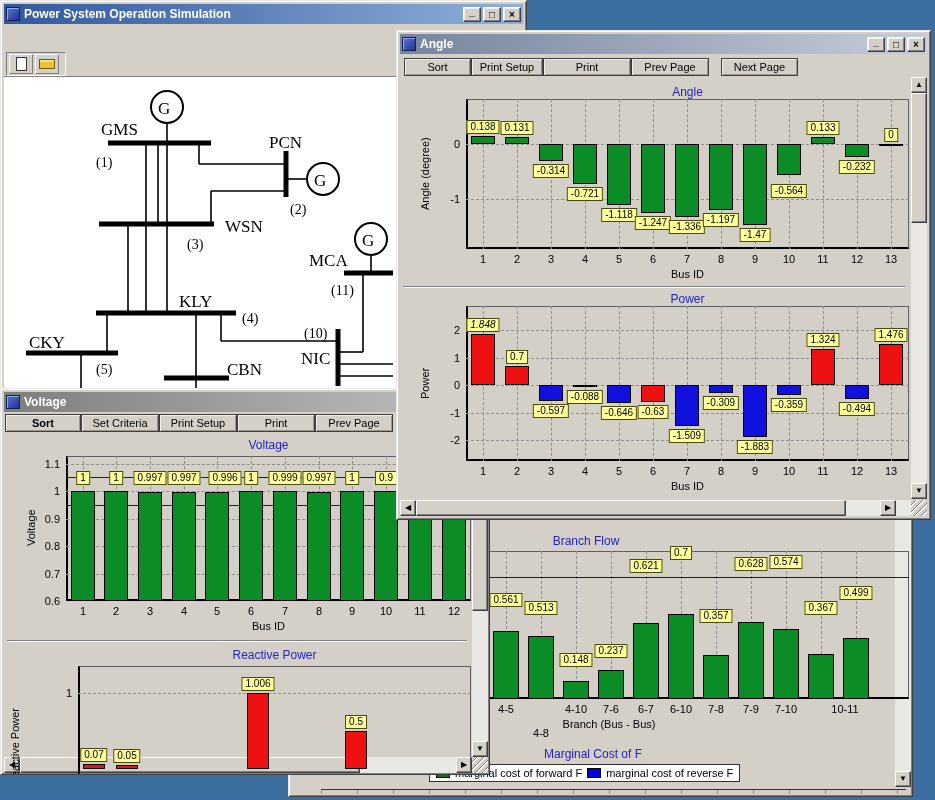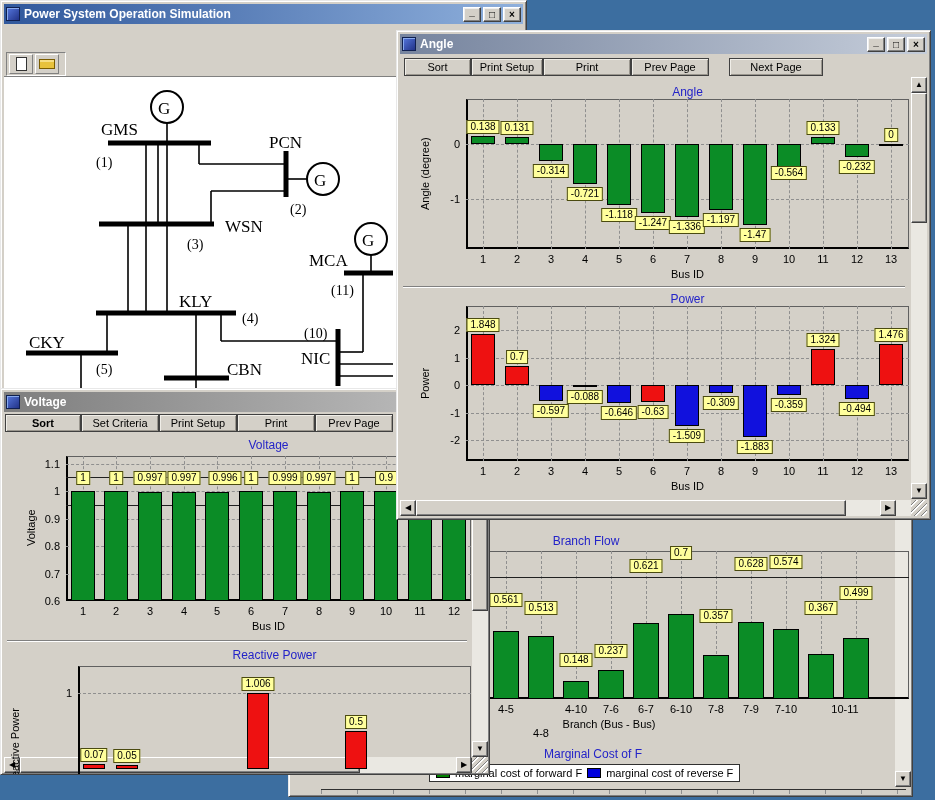--- a/index.html
+++ b/index.html
@@ -311,21 +311,21 @@
   <div class="sbH" style="left:3px;top:469px;width:511px;height:16px;">
     <div class="sbtn" style="left:0;top:0;">◀</div>
     <div class="sthumb" style="left:16px;top:0;width:430px;height:16px;"></div>
     <div class="sbtn" style="left:480px;top:0;">▶</div>
   </div>
   <div class="grip" style="left:514px;top:469px;"></div>
 <div class="tbtn" style="left: 7px; top: 27px; width: 67px;">Sort</div>
     <div class="tbtn" style="left: 74px; top: 27px; width: 72px;">Print Setup</div>
     <div class="tbtn" style="left: 146px; top: 27px; width: 88px;">Print</div>
     <div class="tbtn" style="left: 234px; top: 27px; width: 78px;">Prev Page</div>
-    <div class="tbtn" style="left: 332px; top: 27px; width: 94px;">Next Page</div>
+    <div class="tbtn" style="left: 324px; top: 27px; width: 77px;">Next Page</div>
     <div class="ctitle" style="left: 200.5px; top: 54px; width: 180px;">Angle</div>
     <div class="plot" style="left: 69px; top: 68px; width: 443px; height: 150px;"></div>
     <div class="vgrid" style="left: 86px; top: 68px; height: 150px;"></div>
     <div class="vgrid" style="left: 120px; top: 68px; height: 150px;"></div>
     <div class="vgrid" style="left: 154px; top: 68px; height: 150px;"></div>
     <div class="vgrid" style="left: 188px; top: 68px; height: 150px;"></div>
     <div class="vgrid" style="left: 222px; top: 68px; height: 150px;"></div>
     <div class="vgrid" style="left: 256px; top: 68px; height: 150px;"></div>
     <div class="vgrid" style="left: 290px; top: 68px; height: 150px;"></div>
     <div class="vgrid" style="left: 324px; top: 68px; height: 150px;"></div>
@@ -350,21 +350,21 @@
     <div class="vlabel" style="left: 222px; top: 177.49px;">-1.118</div>
     <div class="bar" style="left: 244px; top: 113px; width: 24px; height: 68.585px; background: rgb(11, 140, 38);"></div>
     <div class="vlabel" style="left: 256px; top: 184.585px;">-1.247</div>
     <div class="bar" style="left: 278px; top: 113px; width: 24px; height: 73.48px; background: rgb(11, 140, 38);"></div>
     <div class="vlabel" style="left: 290px; top: 189.48px;">-1.336</div>
     <div class="bar" style="left: 312px; top: 113px; width: 24px; height: 65.835px; background: rgb(11, 140, 38);"></div>
     <div class="vlabel" style="left: 324px; top: 181.835px;">-1.197</div>
     <div class="bar" style="left: 346px; top: 113px; width: 24px; height: 80.85px; background: rgb(11, 140, 38);"></div>
     <div class="vlabel" style="left: 358px; top: 196.85px;">-1.47</div>
     <div class="bar" style="left: 380px; top: 113px; width: 24px; height: 31.02px; background: rgb(11, 140, 38);"></div>
-    <div class="vlabel" style="left: 392px; top: 135px;">-0.564</div>
+    <div class="vlabel" style="left: 392px; top: 153px;">-0.564</div>
     <div class="bar" style="left: 414px; top: 105.685px; width: 24px; height: 7.315px; background: rgb(11, 140, 38);"></div>
     <div class="vlabel" style="left: 426px; top: 89.685px;">0.133</div>
     <div class="bar" style="left: 448px; top: 113px; width: 24px; height: 12.76px; background: rgb(11, 140, 38);"></div>
     <div class="vlabel" style="left: 460px; top: 128.76px;">-0.232</div>
     <div class="bar" style="left: 482px; top: 113px; width: 24px; height: 2px; background: rgb(11, 140, 38);"></div>
     <div class="vlabel" style="left: 494px; top: 97px;">0</div>
     <div class="xtick" style="left: 86px; top: 222px;">1</div>
     <div class="xtick" style="left: 120px; top: 222px;">2</div>
     <div class="xtick" style="left: 154px; top: 222px;">3</div>
     <div class="xtick" style="left: 188px; top: 222px;">4</div>
@@ -398,21 +398,21 @@
     <div class="ytick" style="left: 29px; top: 293px;">2</div>
     <div class="hgrid" style="left: 69px; top: 326.5px; width: 443px;"></div>
     <div class="ytick" style="left: 29px; top: 320.5px;">1</div>
     <div class="hgrid" style="left: 69px; top: 354px; width: 443px;"></div>
     <div class="ytick" style="left: 29px; top: 348px;">0</div>
     <div class="hgrid" style="left: 69px; top: 381.5px; width: 443px;"></div>
     <div class="ytick" style="left: 29px; top: 375.5px;">-1</div>
     <div class="hgrid" style="left: 69px; top: 409px; width: 443px;"></div>
     <div class="ytick" style="left: 29px; top: 403px;">-2</div>
     <div class="bar" style="left: 74px; top: 303.18px; width: 24px; height: 50.82px; background: rgb(238, 17, 17);"></div>
-    <div class="vlabel" style="left: 86px; top: 287.18px;">1.848</div>
+    <div class="vlabel" style="left: 86px; top: 287.18px; font-style: italic;">1.848</div>
     <div class="bar" style="left: 108px; top: 334.75px; width: 24px; height: 19.25px; background: rgb(238, 17, 17);"></div>
     <div class="vlabel" style="left: 120px; top: 318.75px;">0.7</div>
     <div class="bar" style="left: 142px; top: 354px; width: 24px; height: 16.4175px; background: rgb(17, 17, 221);"></div>
     <div class="vlabel" style="left: 154px; top: 373.418px;">-0.597</div>
     <div class="bar" style="left: 176px; top: 354px; width: 24px; height: 2.42px; background: rgb(17, 17, 221);"></div>
     <div class="vlabel" style="left: 188px; top: 359.42px;">-0.088</div>
     <div class="bar" style="left: 210px; top: 354px; width: 24px; height: 17.765px; background: rgb(17, 17, 221);"></div>
     <div class="vlabel" style="left: 222px; top: 374.765px;">-0.646</div>
     <div class="bar" style="left: 244px; top: 354px; width: 24px; height: 17.325px; background: rgb(238, 17, 17);"></div>
     <div class="vlabel" style="left: 256px; top: 374.325px;">-0.63</div>

